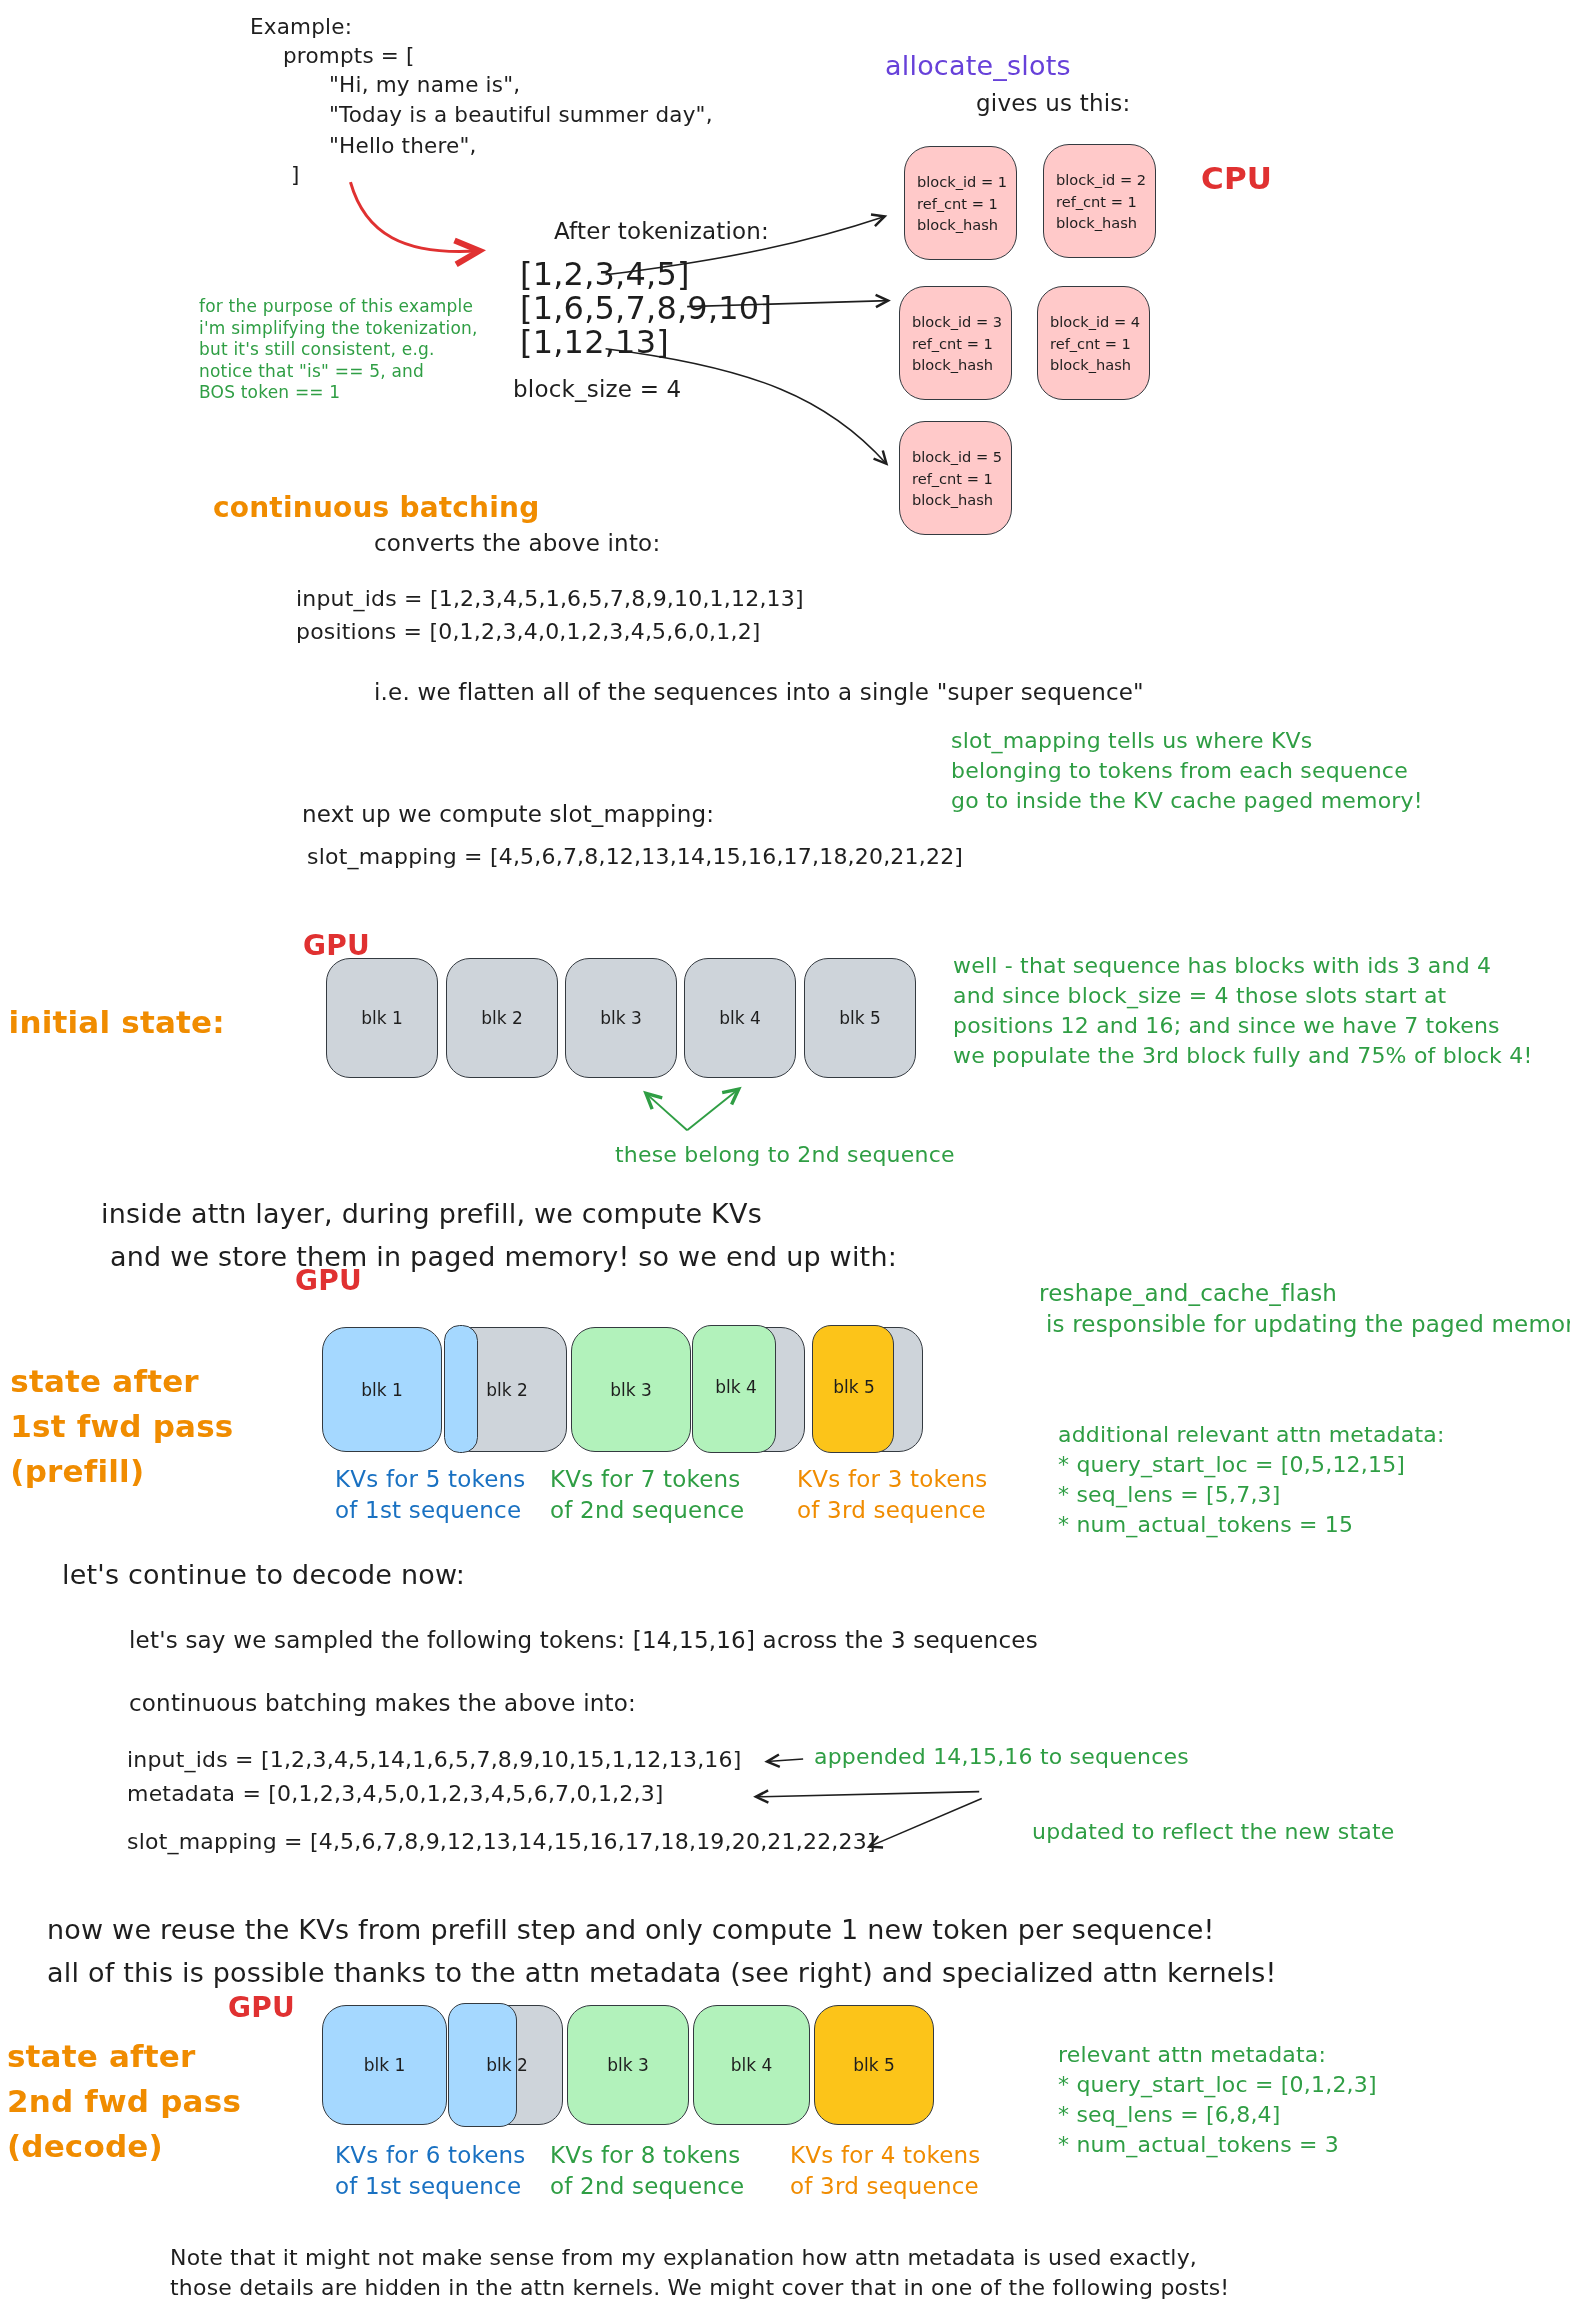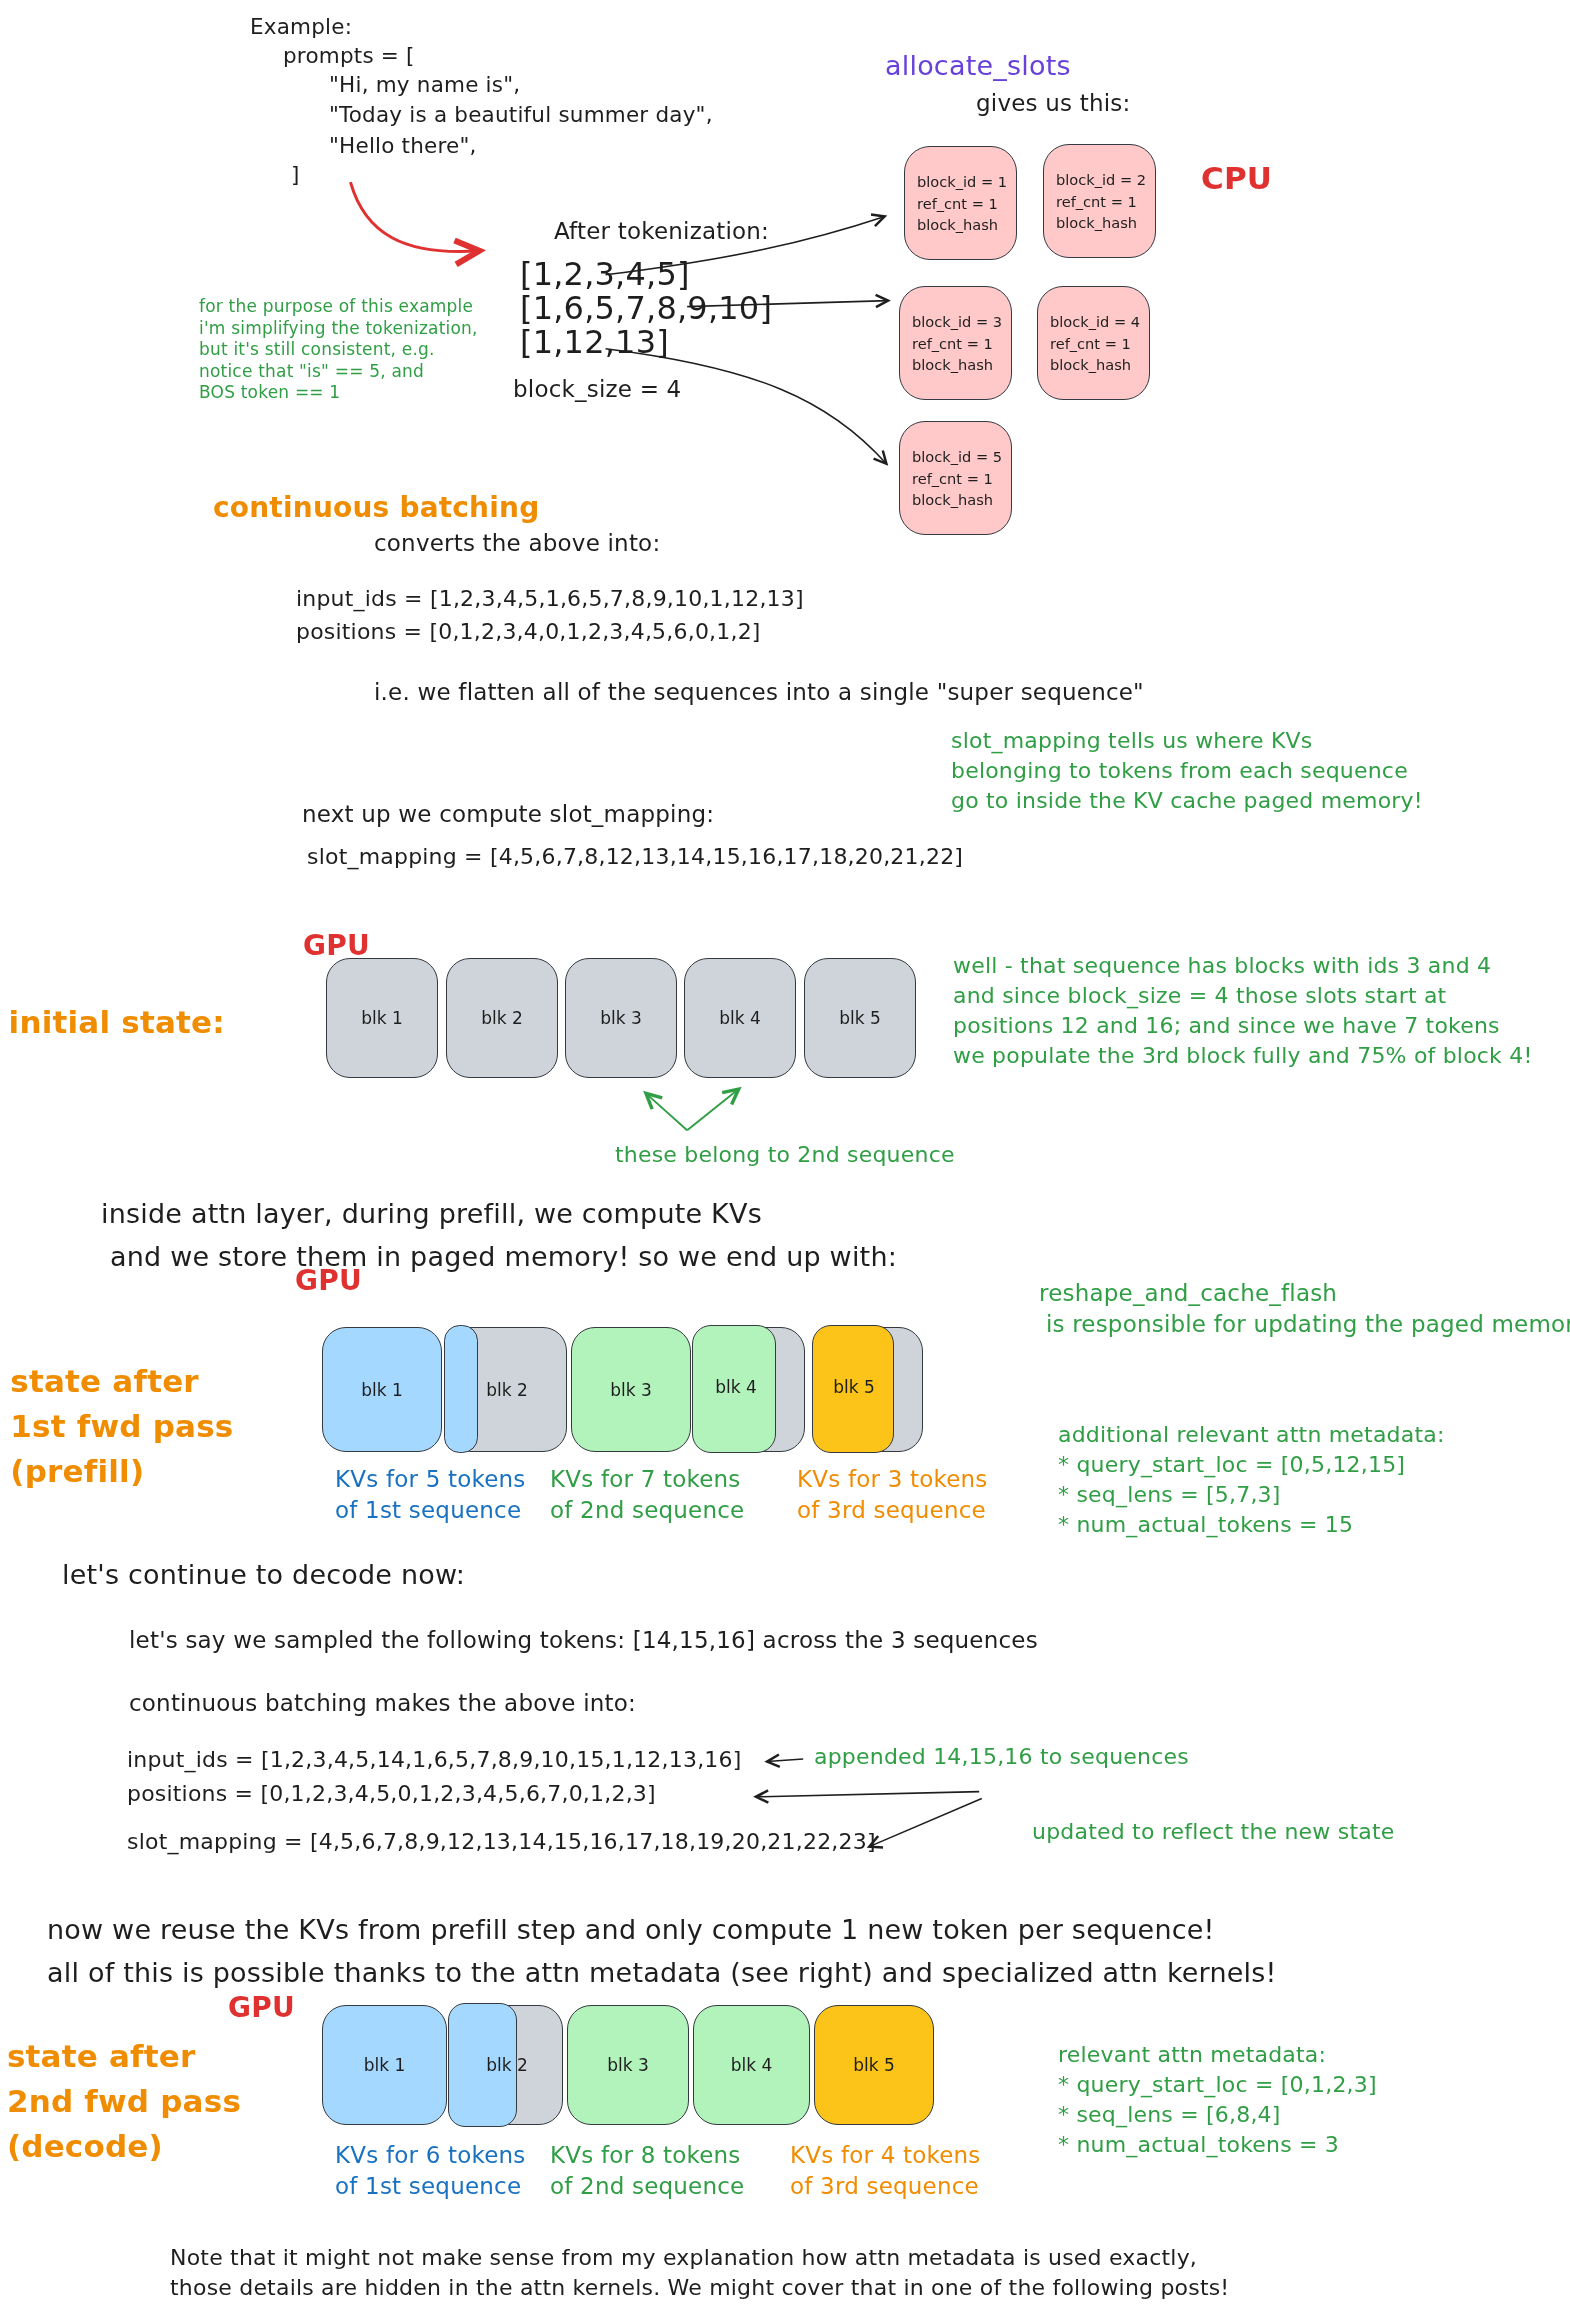--- a/index.html
+++ b/index.html
@@ -200,21 +200,21 @@
     <div>additional relevant attn metadata:</div>
     <div>* query_start_loc = [0,5,12,15]</div>
     <div>* seq_lens = [5,7,3]</div>
     <div>* num_actual_tokens = 15</div>
   </div>
 
   <div class="t f31" style="left:62px;top:1553px;">let's continue to decode now:</div>
   <div class="t f27" style="left:129px;top:1625px;">let's say we sampled the following tokens: [14,15,16] across the 3 sequences</div>
   <div class="t f27" style="left:129px;top:1688px;">continuous batching makes the above into:</div>
   <div class="t f26" style="left:127px;top:1745px;">input_ids = [1,2,3,4,5,14,1,6,5,7,8,9,10,15,1,12,13,16]</div>
-  <div class="t f26" style="left:127px;top:1779px;">positions = [0,1,2,3,4,5,0,1,2,3,4,5,6,7,0,1,2,3]</div>
+  <div class="t f26" style="left:127px;top:1779px;">metadata = [0,1,2,3,4,5,0,1,2,3,4,5,6,7,0,1,2,3]</div>
   <div class="t f26" style="left:127px;top:1827px;">slot_mapping = [4,5,6,7,8,9,12,13,14,15,16,17,18,19,20,21,22,23]</div>
   <div class="t green f26" style="left:814px;top:1742px;">appended 14,15,16 to sequences</div>
   <div class="t green f26" style="left:988px;top:1817px;margin-left:44px;">updated to reflect the new state</div>
 
   <div class="t f31" style="left:47px;top:1908px;">now we reuse the KVs from prefill step and only compute 1 new token per sequence!</div>
   <div class="t f31" style="left:47px;top:1951px;">all of this is possible thanks to the attn metadata (see right) and specialized attn kernels!</div>
 
   <div class="t red hdr" style="left:228px;top:1991px;">GPU</div>
   <div class="t orange big" style="left:6.9px;top:2034px;">
     <div>state after</div>

